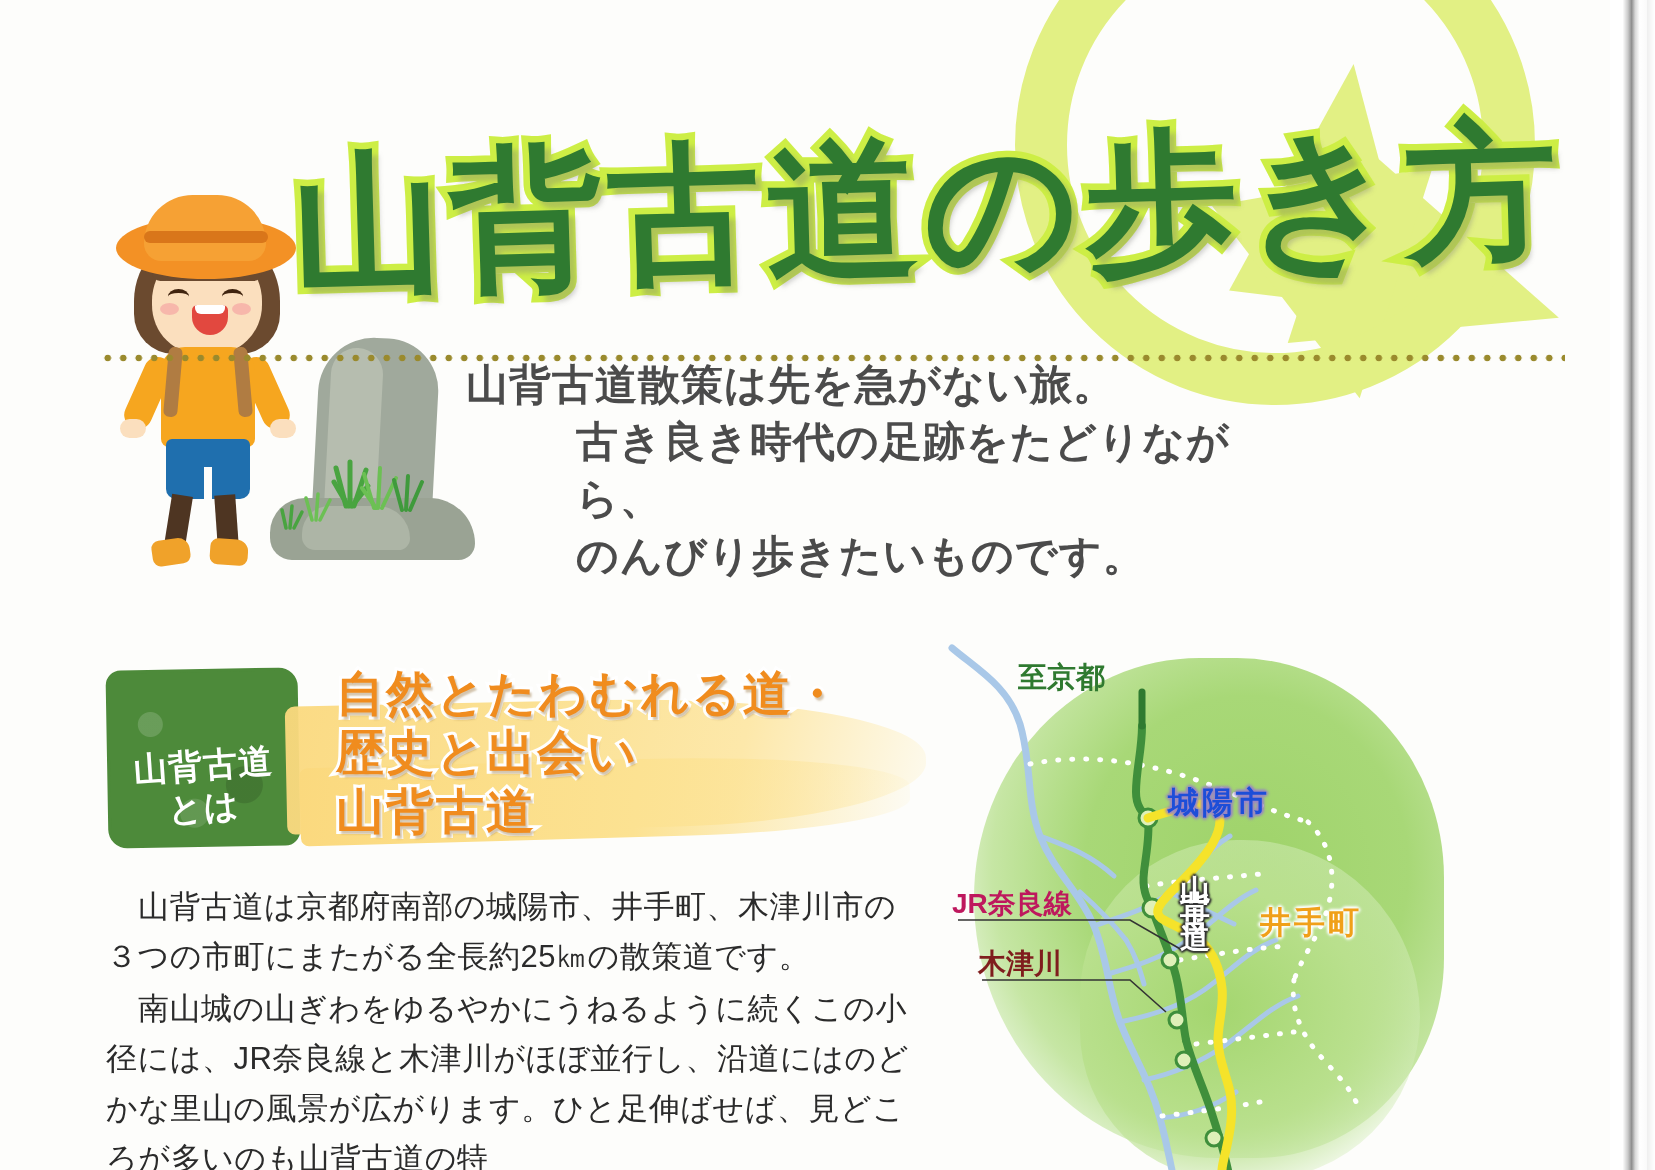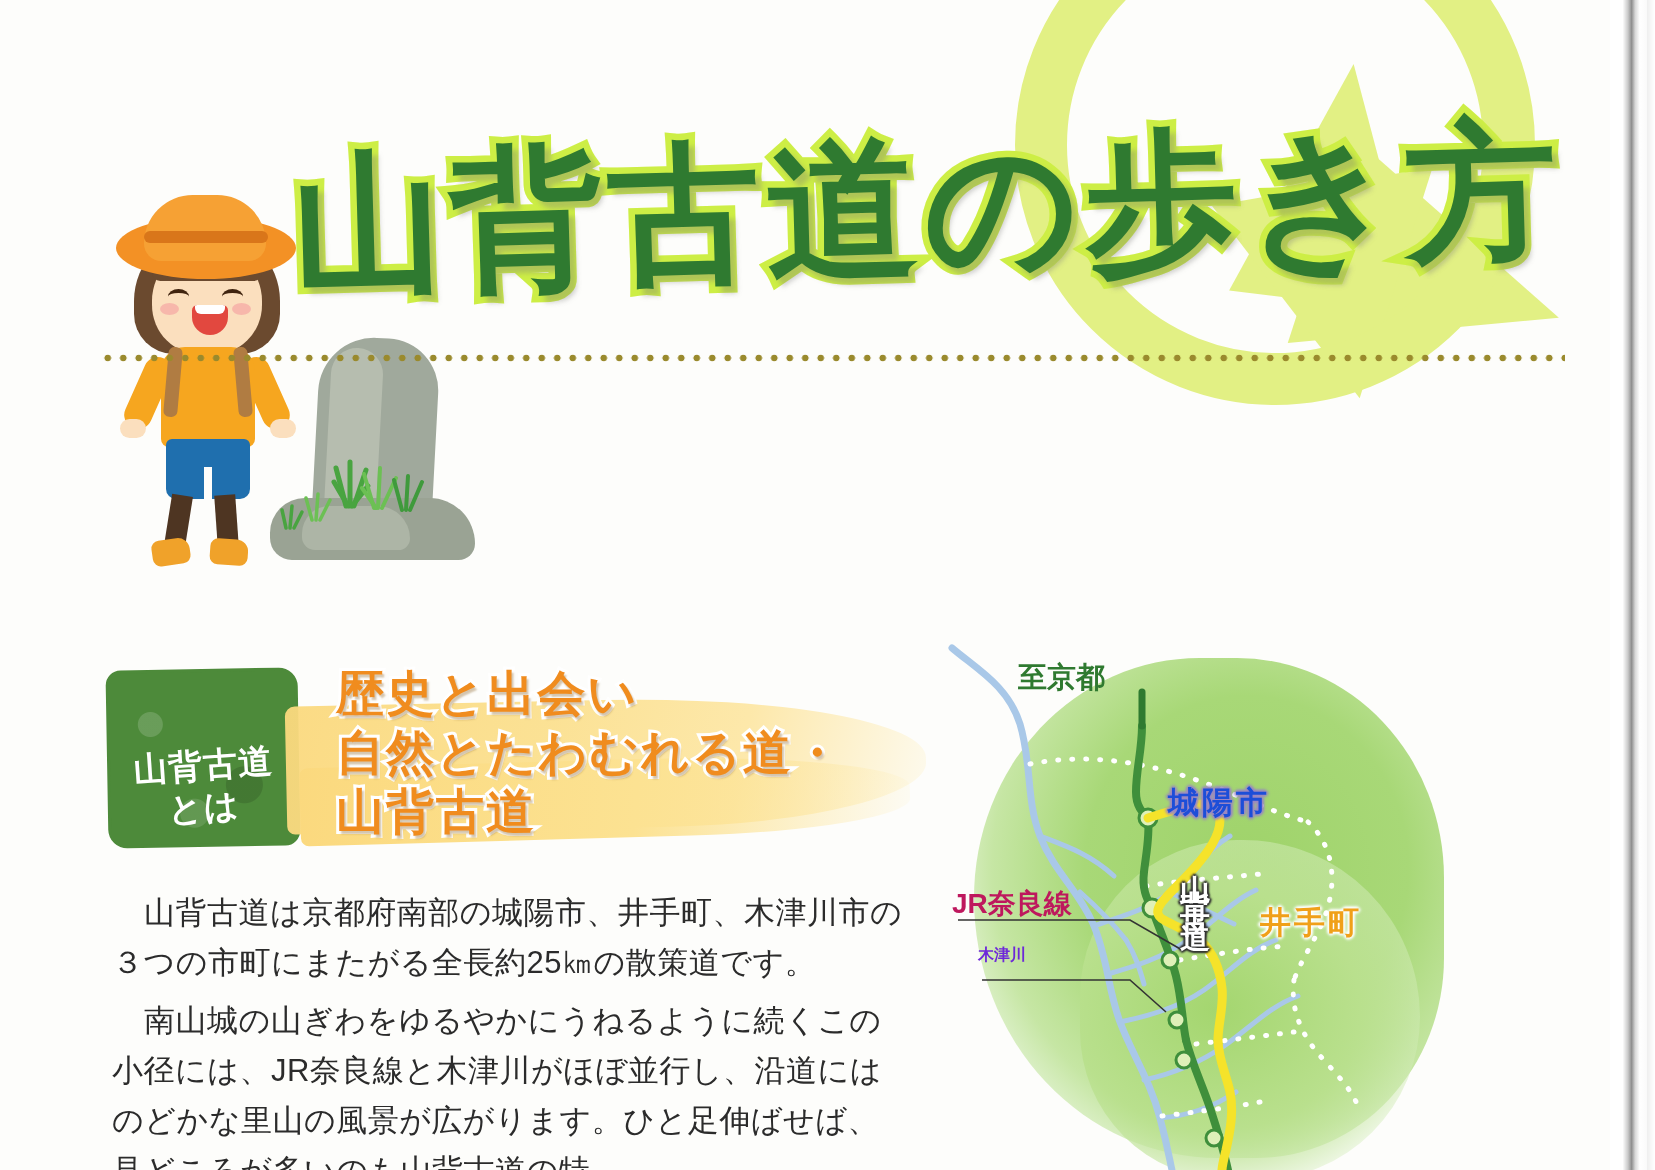--- a/index.html
+++ b/index.html
@@ -175,39 +175,39 @@
     letter-spacing:2px;
     text-shadow:2px 3px 2px rgba(140,100,40,.38);
   }
 
   
   .body-copy{
     position:absolute;left:104px;top:880px;width:812px;
     color:#2b2b2b;font-size:31px;line-height:50px;
     letter-spacing:.5px;
   }
-  .body-copy p{margin:8px;text-indent:32px;}
+  .body-copy p{margin:2px;text-indent:32px;}
 
   
   .map{position:absolute;left:930px;top:640px;width:560px;height:530px;overflow:hidden;text-align:center;}
   .map-blob{
     position:absolute;left:44px;top:18px;width:470px;height:500px;
     background:radial-gradient(ellipse at 58% 42%, #9fd36a 0%, #a8d877 42%, #c6e6a4 66%, rgba(222,242,205,.55) 82%, rgba(255,255,255,0) 94%);
     border-radius:48% 44% 40% 52%;
   }
   .map-blob2{
     position:absolute;left:150px;top:200px;width:340px;height:340px;
     background:radial-gradient(ellipse at 40% 50%, #a4d66f 0%, #b9e08d 50%, rgba(226,243,210,.4) 78%, rgba(255,255,255,0) 92%);
     border-radius:46% 52% 48% 44%;
   }
   .map svg{position:absolute;left:0;top:0;width:560px;height:530px;}
   .map-label{position:absolute;font-weight:bold;white-space:nowrap;}
   .lbl-kyoto{left:88px;top:18px;font-size:29px;color:#2f7a30;}
   .lbl-jr{left:22px;top:245px;font-size:28px;color:#be185d;}
-  .lbl-kizu{left:48px;top:305px;font-size:16px;color:#6d28d9;}
+  .lbl-kizu{left:48px;top:305px;font-size:28px;color:#7f1d1d;}
   .lbl-joyo{left:238px;top:142px;font-size:31px;color:#1d4ed8;
     text-shadow:0 0 3px #9b86c4,2px 0 3px #9b86c4,-2px 0 3px #9b86c4,0 2px 3px #9b86c4,0 -2px 3px #9b86c4;
     letter-spacing:3px;}
   .lbl-ide{left:330px;top:262px;font-size:31px;color:#f0a019;
     text-shadow:0 0 3px #ffffff,2px 0 3px #ffffff,-2px 0 3px #ffffff,0 2px 3px #ffffff,0 -2px 3px #ffffff;
     letter-spacing:3px;}
   .lbl-yamashiro{
     left:244px;top:210px;font-size:30px;color:#ffffff;
     writing-mode:vertical-rl;letter-spacing:16px;
     text-shadow:0 0 3px #333,2px 0 2px #333,-2px 0 2px #333,0 2px 2px #333,0 -2px 2px #333;
@@ -290,31 +290,36 @@
           <path d="M36 198 L32 180"></path>
             <path d="M40 198 L42 176"></path>
             <path d="M44 198 L52 182"></path>
         </g>
       </g>
     </svg>
   </div>
 
   <div class="dotline"></div>
 
+  <div class="tagline">
+    <div class="tg1">山背古道散策は先を急がない旅。</div>
+    <div class="tg2">古き良き時代の足跡をたどりながら、</div>
+    <div class="tg3">のんびり歩きたいものです。</div>
+  </div>
 
   <div class="badge">
     <div class="badge-l1">山背古道</div>
     <div class="badge-l2">とは</div>
   </div>
 
   <div class="brush"></div>
   <div class="brush2"></div>
   <div class="orange-head">
+    <div>自然とたわむれる道・</div>
     <div>歴史と出会い</div>
-    <div>自然とたわむれる道・</div>
     <div>山背古道</div>
   </div>
 
   <div class="body-copy">
     <p>山背古道は京都府南部の城陽市、井手町、木津川市の３つの市町にまたがる全長約25㎞の散策道です。</p>
     <p>南山城の山ぎわをゆるやかにうねるように続くこの小径には、JR奈良線と木津川がほぼ並行し、沿道にはのどかな里山の風景が広がります。ひと足伸ばせば、見どころが多いのも山背古道の特</p>
   </div>
 
   <div class="map">
     <div class="map-blob"></div>

